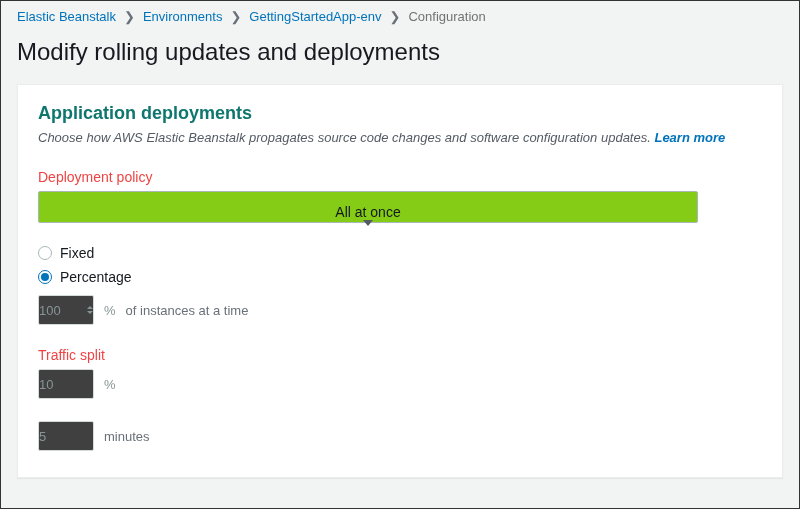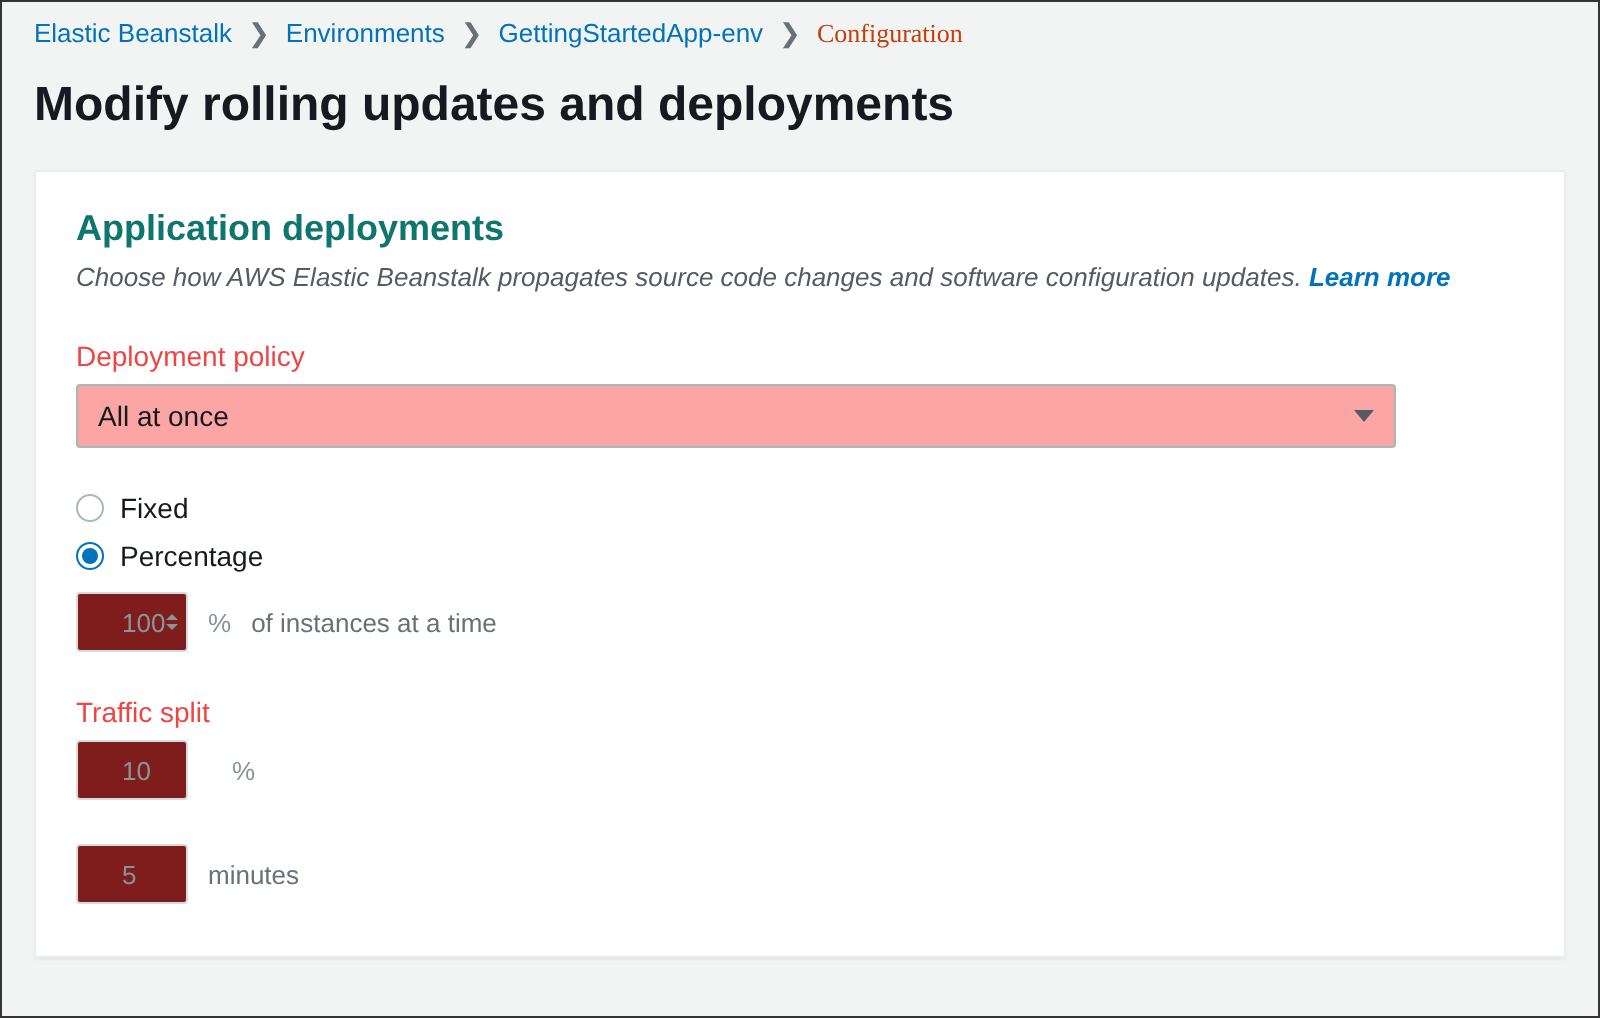--- a/index.html
+++ b/index.html
@@ -27,26 +27,25 @@
     .breadcrumb-link {
       color: #0073bb;
       text-decoration: none;
       cursor: pointer;
     }
     .breadcrumb-sep {
       color: #687078;
       margin: 0 8px;
     }
     .breadcrumb-current {
-      color: #c2410c;
-      font-family: Liberation Serif, serif;
+      color: #737373;
     }
     .page-title {
       font-size: 24px;
-      font-weight: 700;
+      font-weight: 400;
       color: #16191f;
       padding: 6px 16px 18px 16px;
     }
     .panel {
       background: #ffffff;
       border: 1px solid #eaeded;
       margin: 0 16px;
       padding: 18px 20px 20px 20px;
       box-shadow: 0 1px 1px rgba(0,0,0,0.05);
     }
@@ -78,28 +77,29 @@
       display: block;
     }
     .select-wrap {
       position: relative;
       width: 660px;
     }
     .select-box {
       width: 100%;
       height: 32px;
       border: 1px solid #aab7b8;
-      background: #fca5a5;
+      background: #84cc16;
       padding: 12px 10px;
       font-size: 14px;
       display: flex;
       align-items: center;
       justify-content: space-between;
       cursor: pointer;
       border-radius: 2px;
+      flex-direction: column;
     }
     .select-caret {
       width: 0;
       height: 0;
       border-left: 5px solid transparent;
       border-right: 5px solid transparent;
       border-top: 6px solid #545b64;
     }
     .radio-option {
       display: flex;
@@ -137,24 +137,24 @@
     }
     .inline-input-row {
       display: flex;
       align-items: center;
       margin-top: 10px;
     }
     .number-input {
       width: 56px;
       height: 30px;
       border: 1px solid #d5dbdb;
-      background: #7f1d1d;
+      background: #404040;
       color: #879596;
       font-size: 13px;
-      padding: 0 22px;
+      padding: 0 0;
       display: flex;
       align-items: center;
       justify-content: space-between;
       border-radius: 2px;
     }
     .number-input.with-stepper {
       justify-content: space-between;
     }
     .stepper {
       display: flex;
@@ -236,21 +236,21 @@
           <span class="stepper-down"></span>
         </span>
       </div>
       <span class="unit-label">%</span>
       <span class="hint-text">of instances at a time</span>
     </div>
   </div>
 
   <div class="field-group">
     <label class="field-label">Traffic split</label>
-    <div class="inline-input-row" style="margin-top:4px;gap:12px;">
+    <div class="inline-input-row" style="margin-top:4px;">
       <div class="number-input">
         <span>10</span>
       </div>
       <span class="unit-label">%</span>
     </div>
   </div>
 
   <div class="field-group" style="margin-bottom:6px;">
     <div class="inline-input-row" style="margin-top:4px;">
       <div class="number-input">

